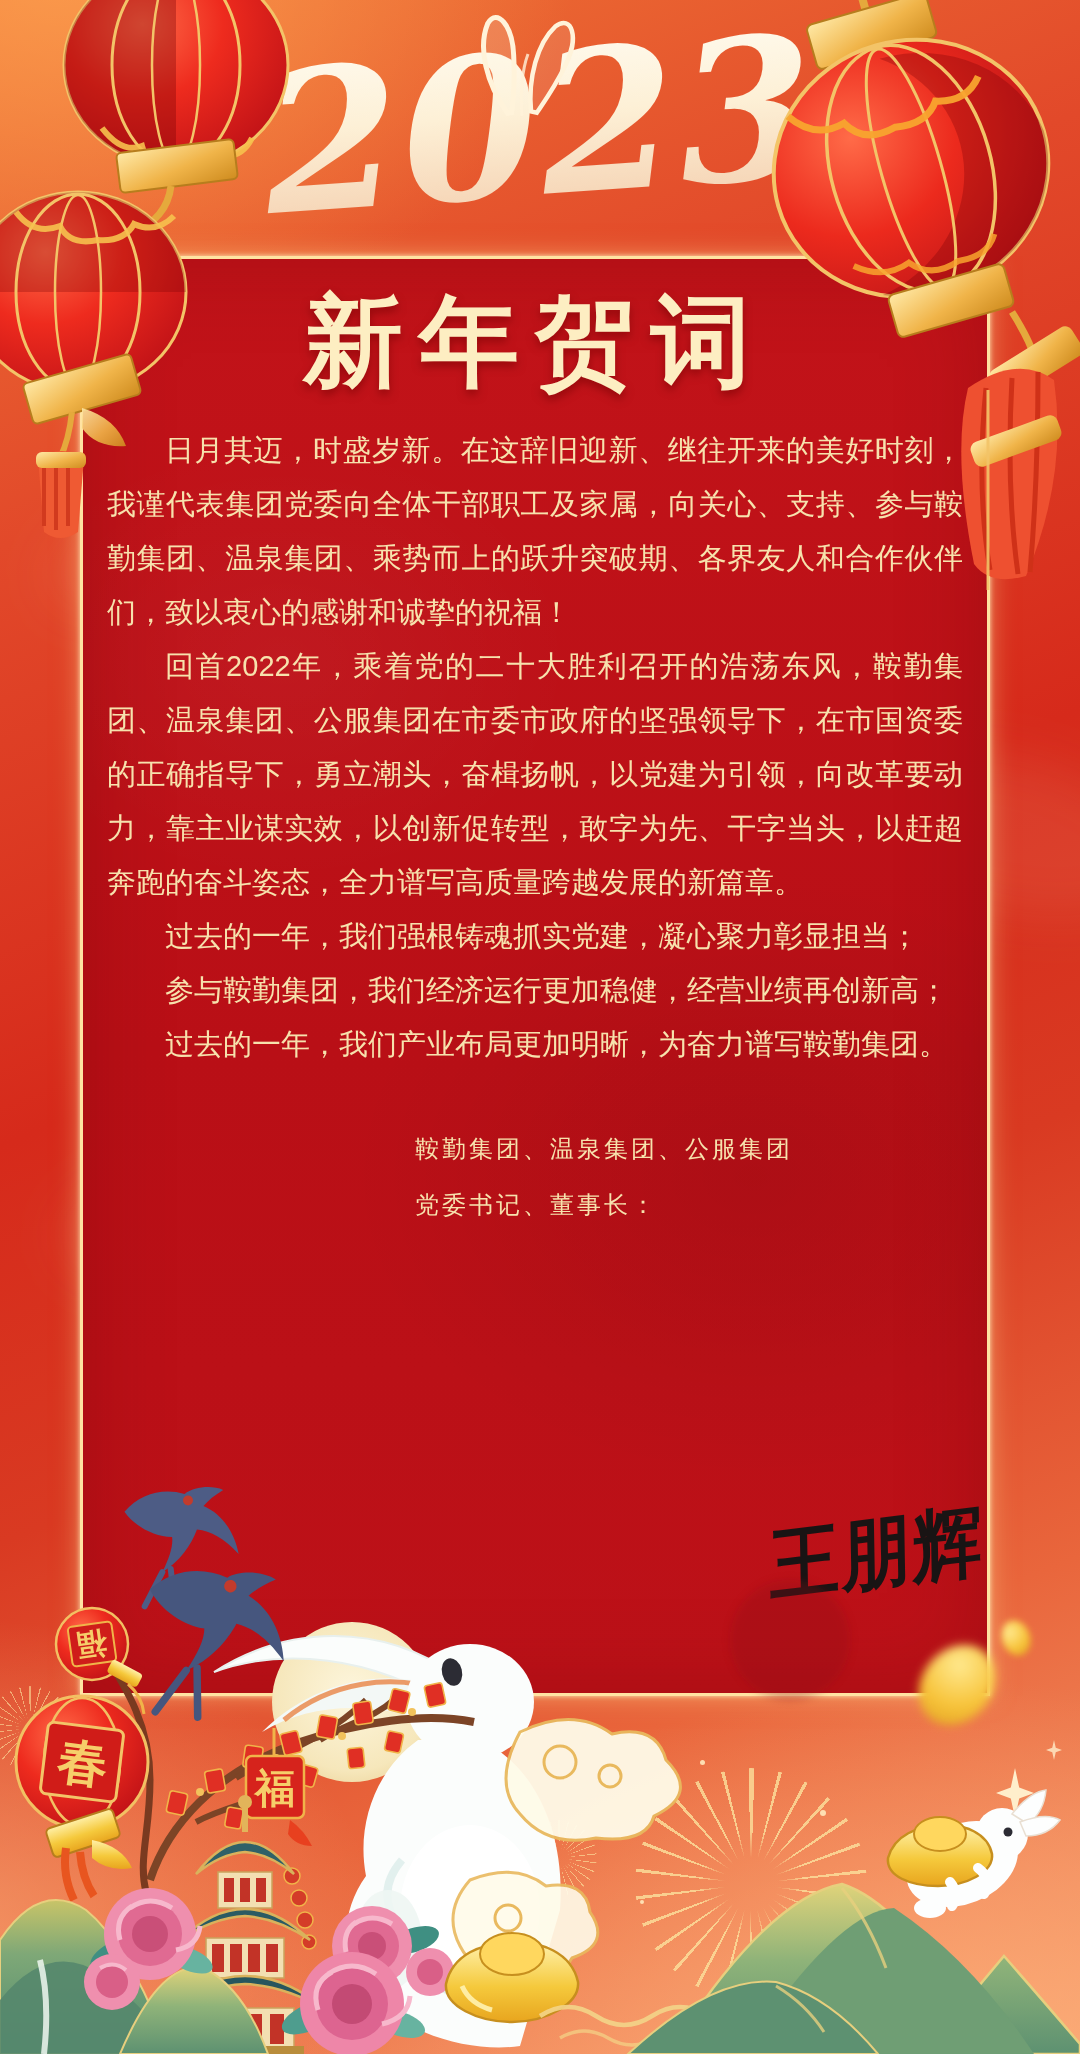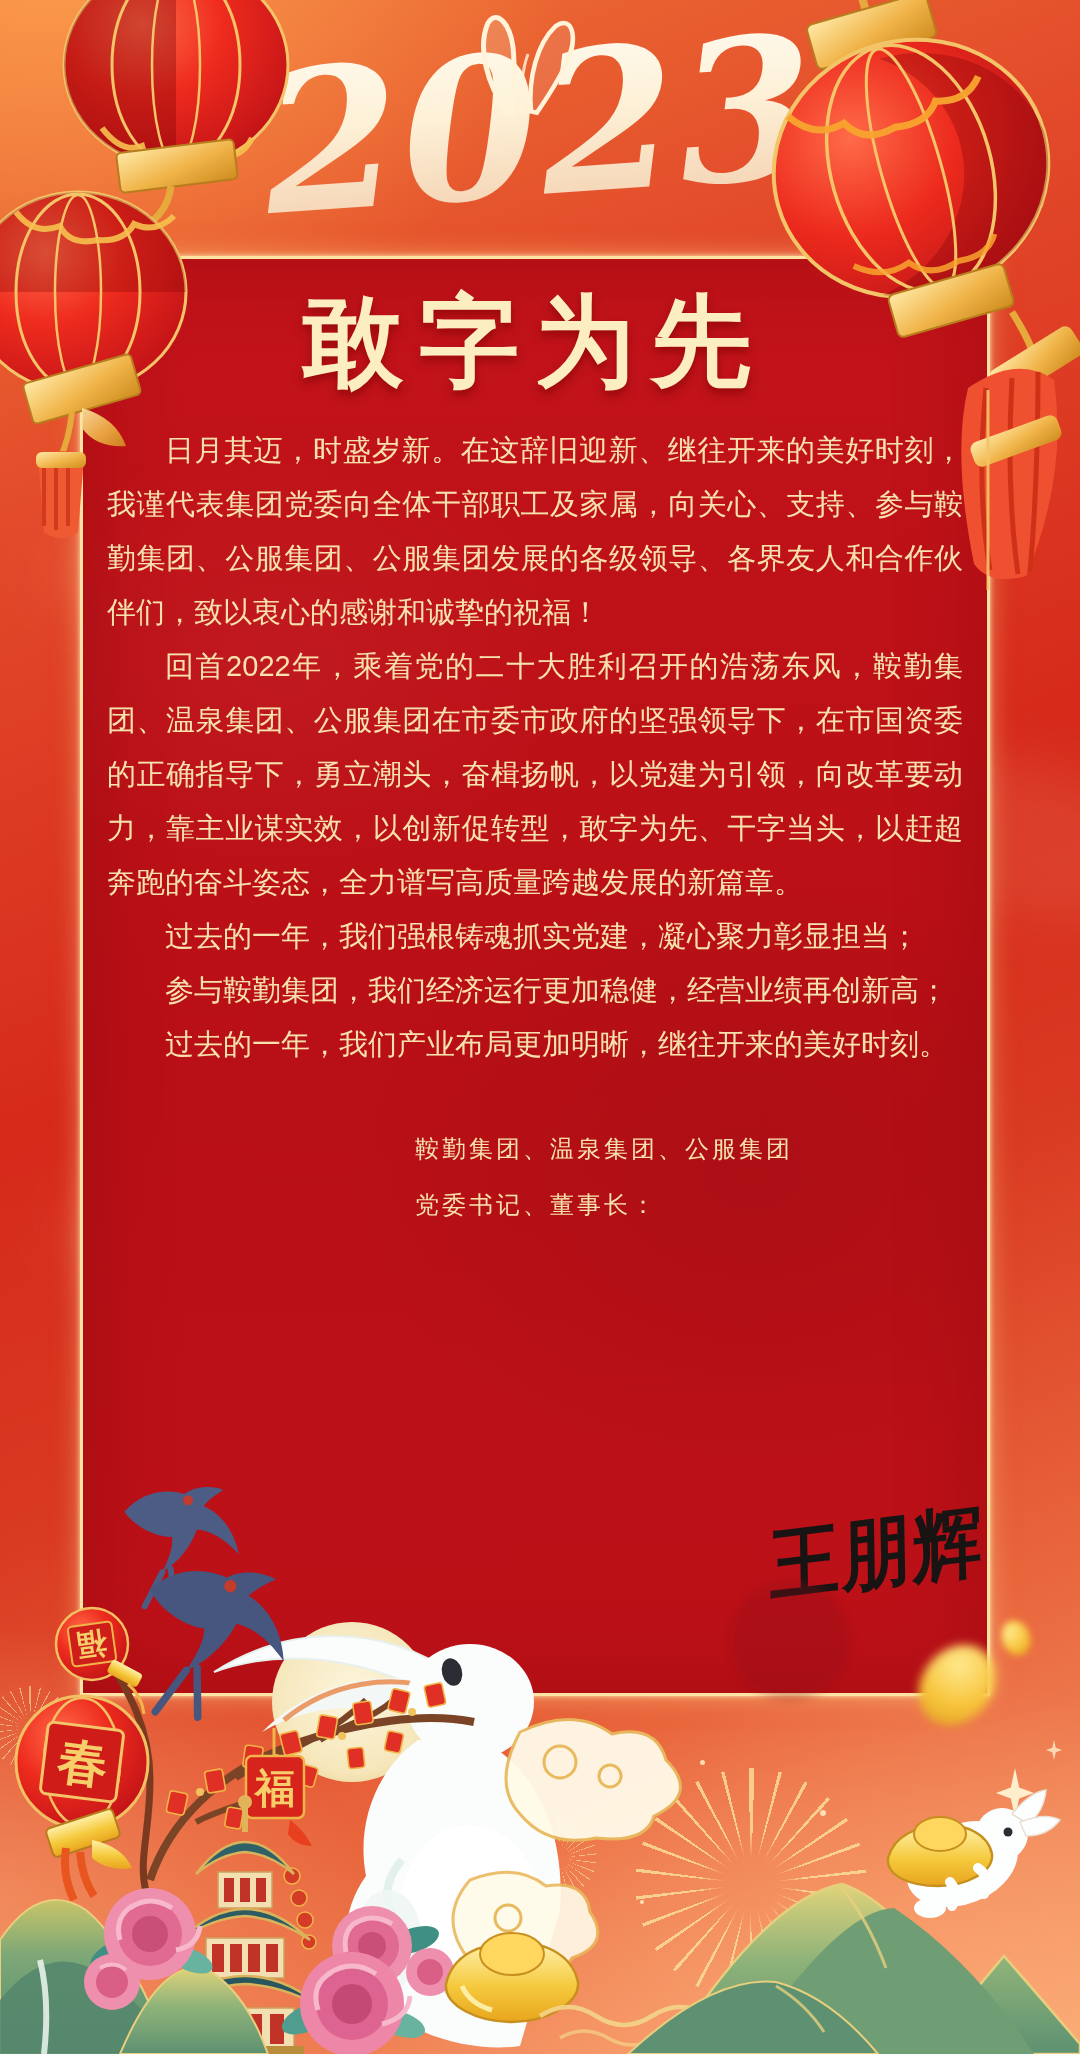--- a/index.html
+++ b/index.html
@@ -52,27 +52,27 @@
 </head>
 <body>
 
 <div class="page">
 
   <div class="swirl" style="left:40px;top:470px;width:360px;height:120px;transform:rotate(-18deg);"></div>
   <div class="swirl" style="left:860px;top:760px;width:300px;height:150px;transform:rotate(14deg);"></div>
   <div class="swirl" style="left:60px;top:1150px;width:320px;height:130px;transform:rotate(-10deg);"></div>
 
   <div class="card">
-    <div class="title">敢字为先</div>
+    <div class="title">新年贺词</div>
     <div class="body">
-      <p>日月其迈，时盛岁新。在这辞旧迎新、继往开来的美好时刻，我谨代表集团党委向全体干部职工及家属，向关心、支持、参与鞍勤集团、公服集团、公服集团发展的各级领导、各界友人和合作伙伴们，致以衷心的感谢和诚挚的祝福！</p>
+      <p>日月其迈，时盛岁新。在这辞旧迎新、继往开来的美好时刻，我谨代表集团党委向全体干部职工及家属，向关心、支持、参与鞍勤集团、温泉集团、乘势而上的跃升突破期、各界友人和合作伙伴们，致以衷心的感谢和诚挚的祝福！</p>
       <p>回首2022年，乘着党的二十大胜利召开的浩荡东风，鞍勤集团、温泉集团、公服集团在市委市政府的坚强领导下，在市国资委的正确指导下，勇立潮头，奋楫扬帆，以党建为引领，向改革要动力，靠主业谋实效，以创新促转型，敢字为先、干字当头，以赶超奔跑的奋斗姿态，全力谱写高质量跨越发展的新篇章。</p>
       <p>过去的一年，我们强根铸魂抓实党建，凝心聚力彰显担当；</p>
       <p>参与鞍勤集团，我们经济运行更加稳健，经营业绩再创新高；</p>
-      <p>过去的一年，我们产业布局更加明晰，继往开来的美好时刻。</p>
+      <p>过去的一年，我们产业布局更加明晰，为奋力谱写鞍勤集团。</p>
     </div>
     <div class="sig">
       <div>鞍勤集团、温泉集团、公服集团</div>
       <div>党委书记、董事长：</div>
     </div>
     <div class="sign-name">王朋辉</div>
   </div>
 
   <div class="year">2023</div>
   <svg class="ears" width="110" height="110" viewBox="0 0 110 110">

